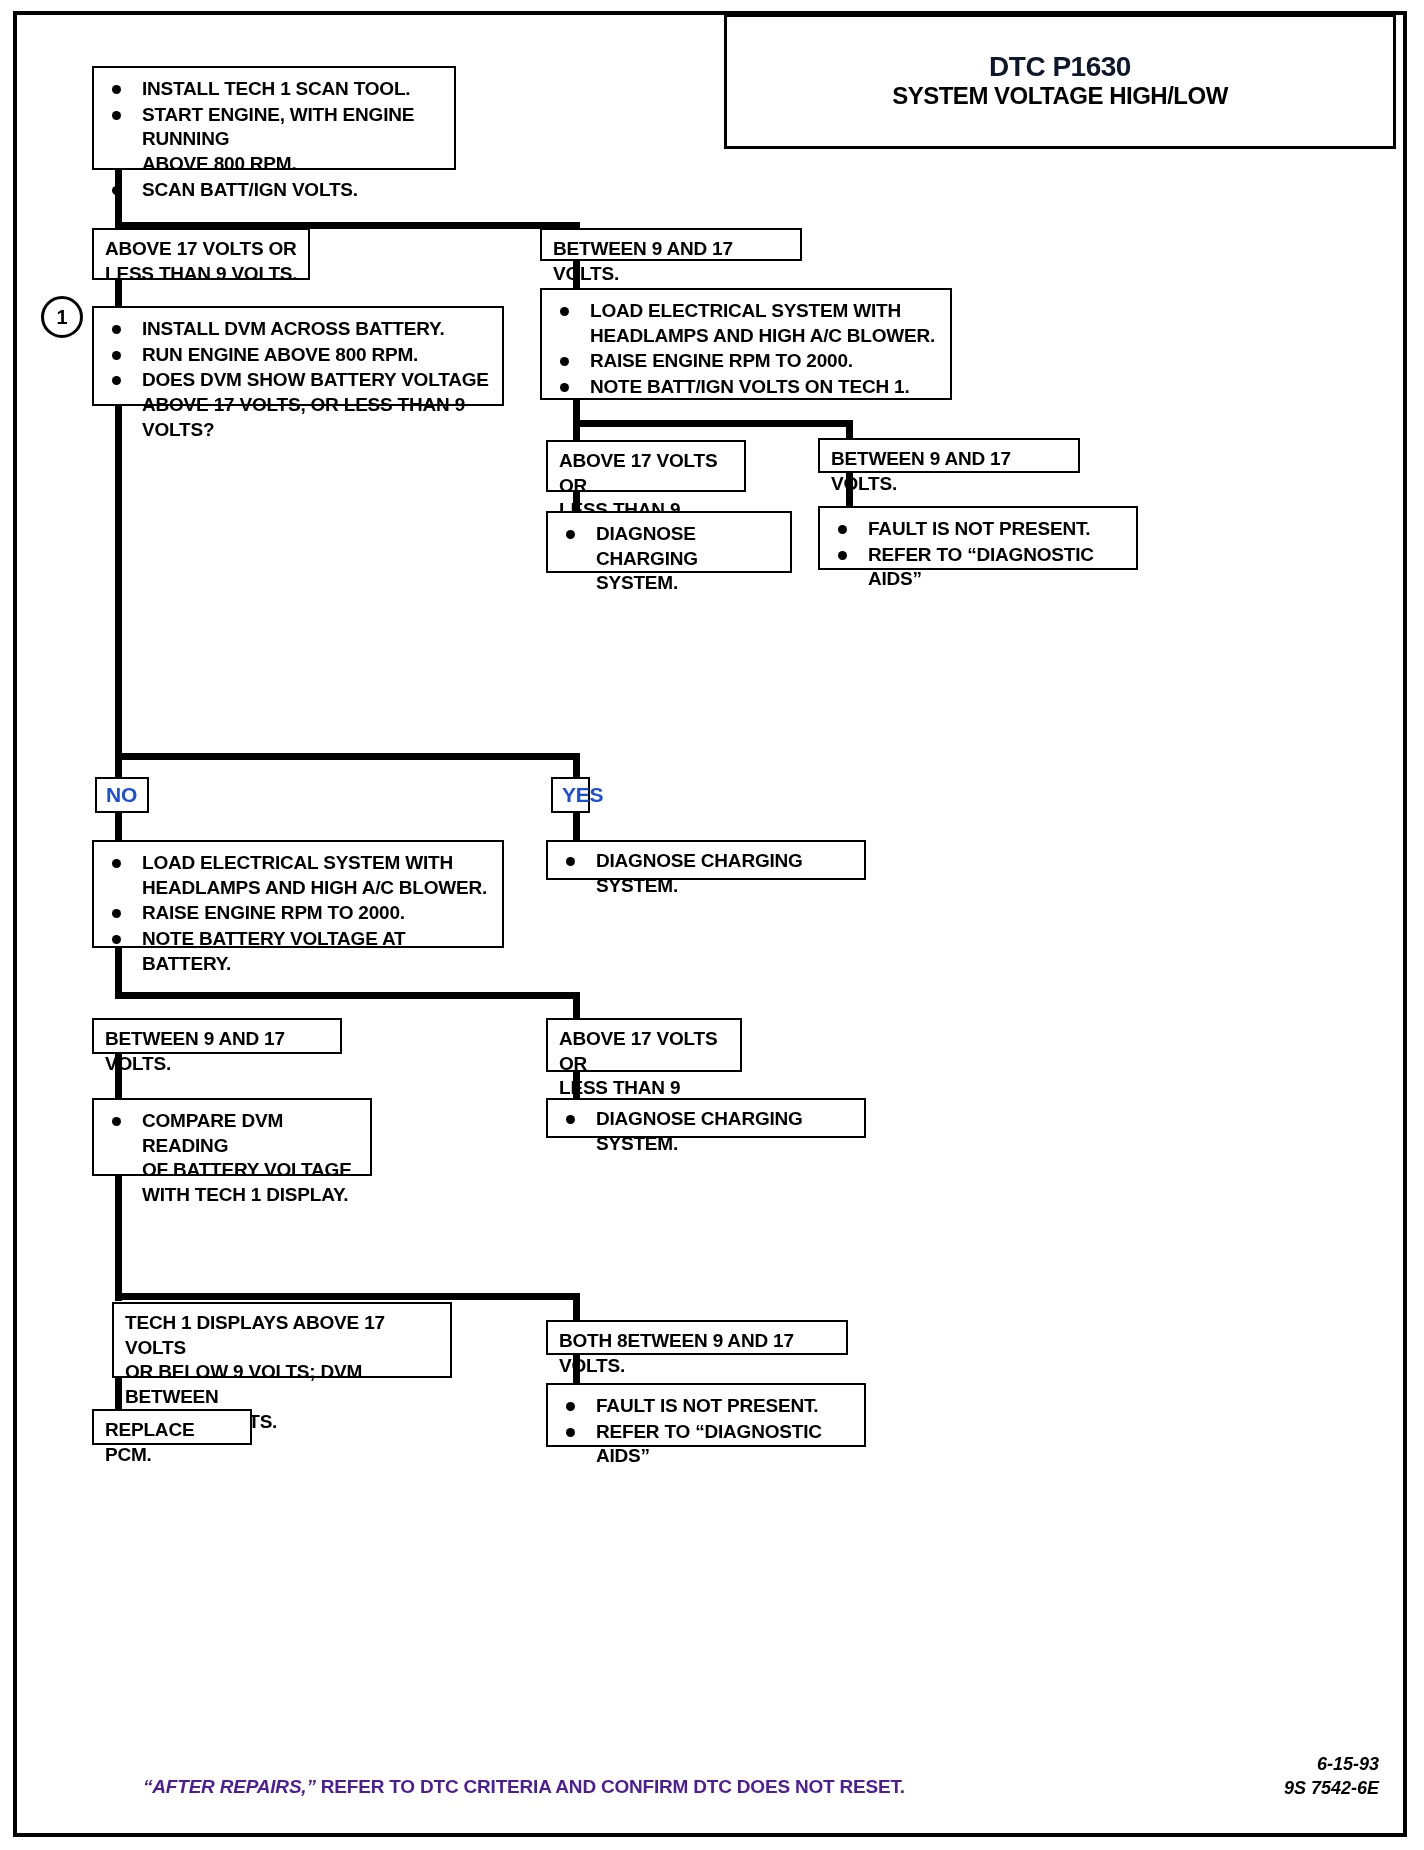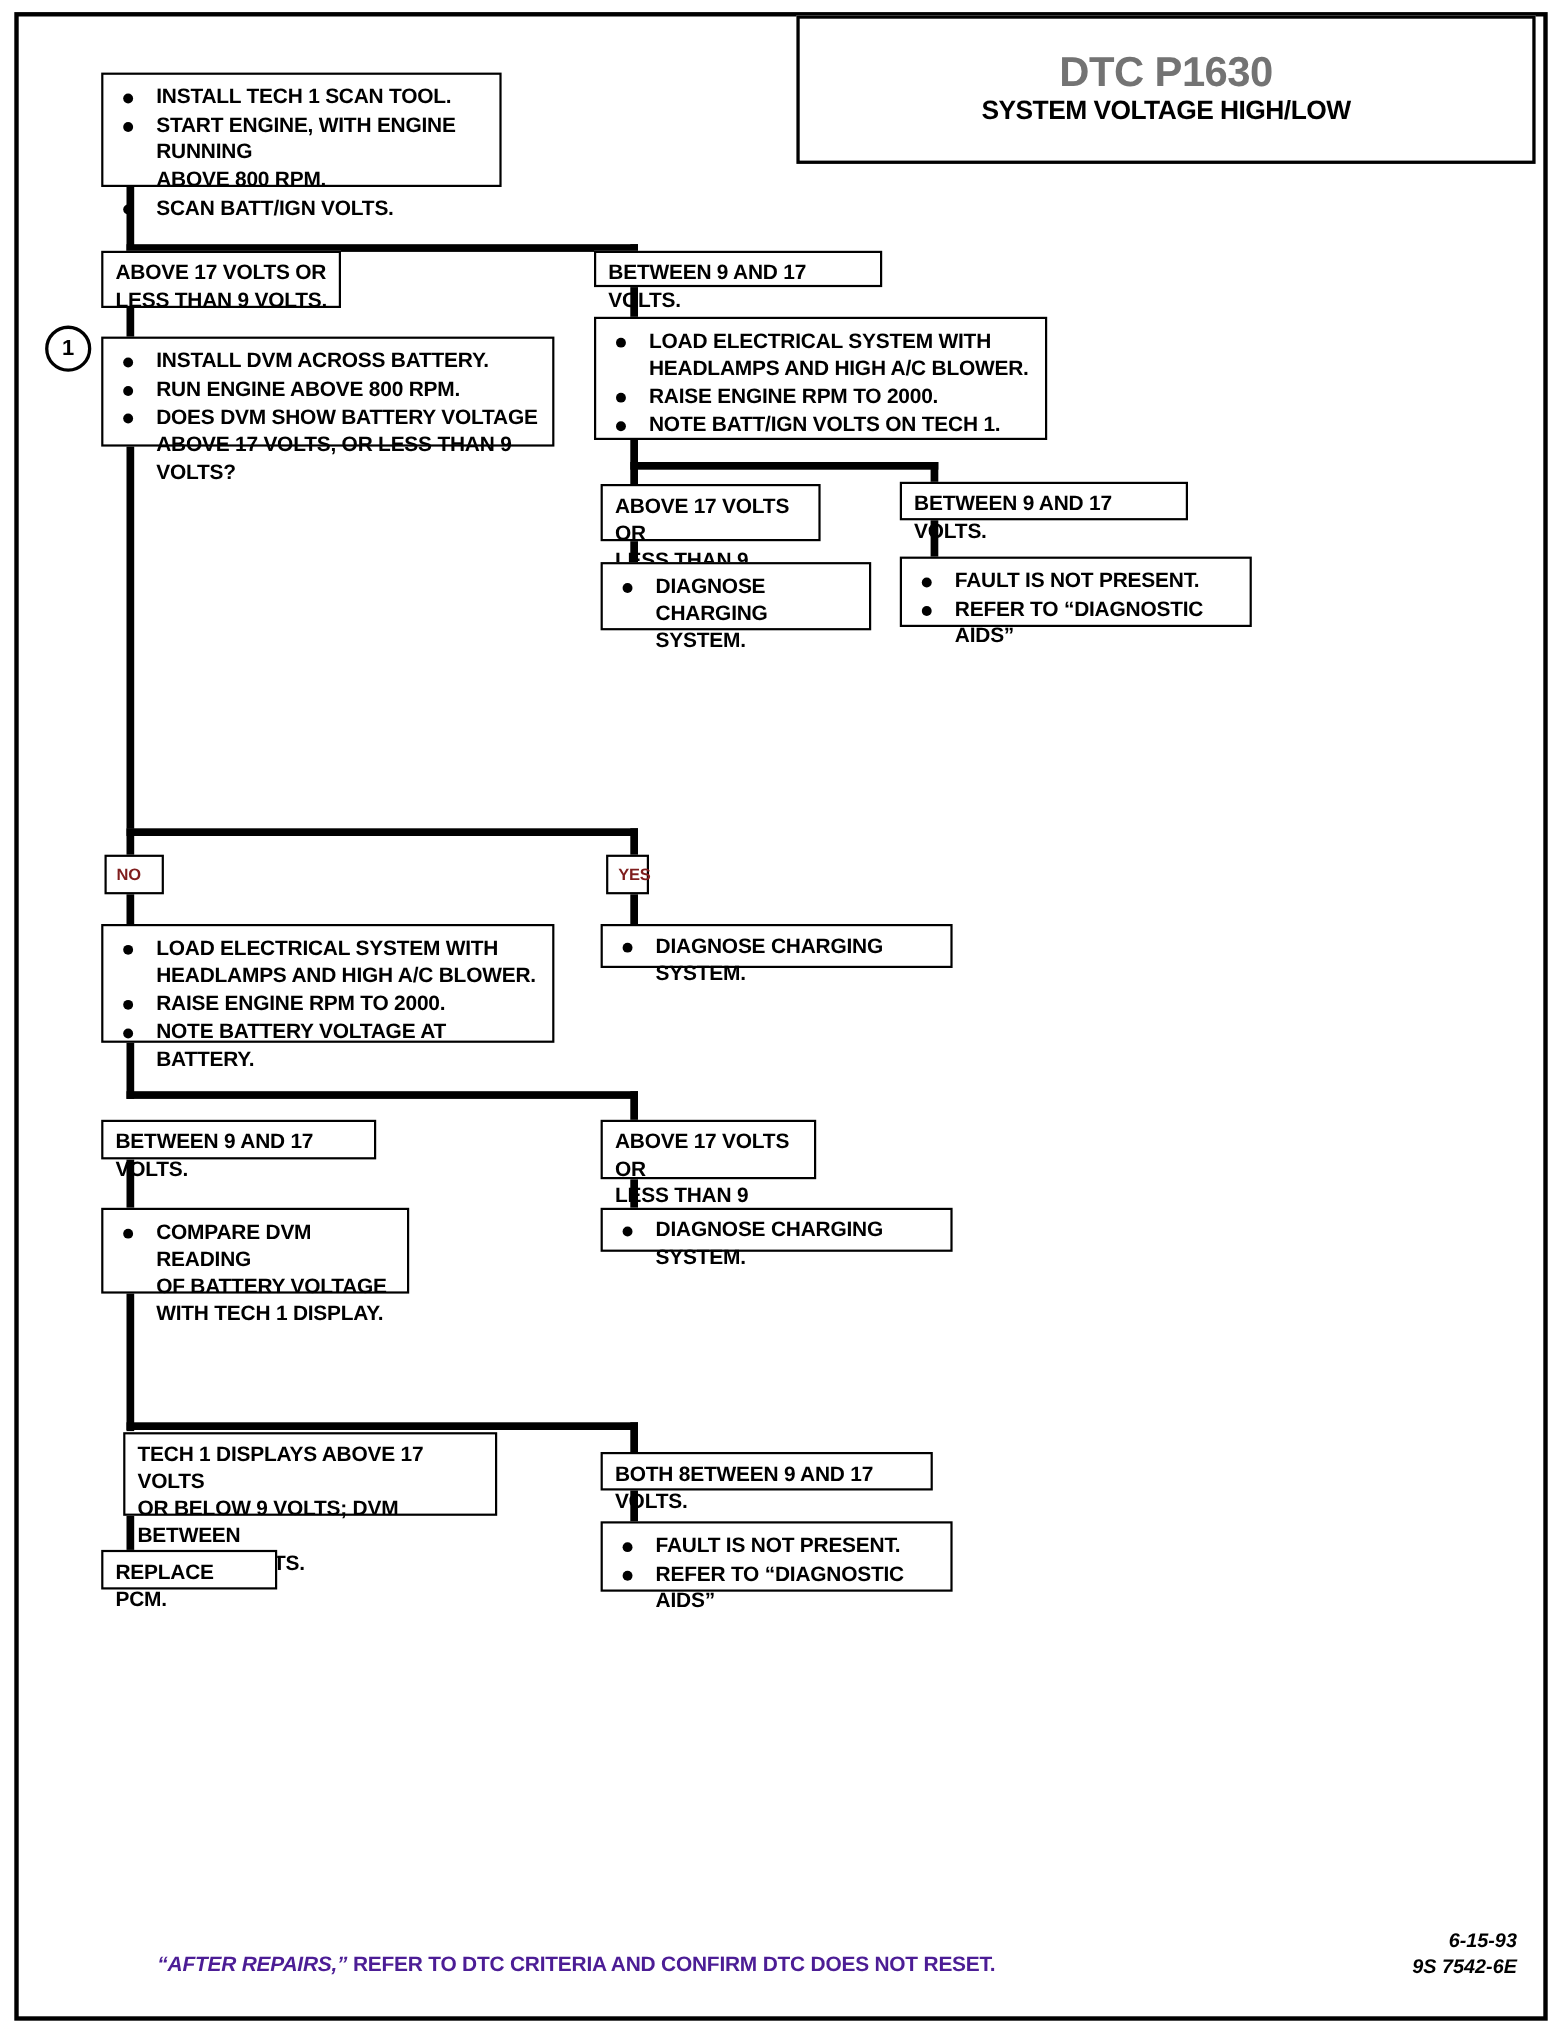--- a/index.html
+++ b/index.html
@@ -40,25 +40,25 @@
     height: 135px;
     border: 3px solid #000;
     box-sizing: border-box;
     background: #fff;
     display: flex;
     flex-direction: column;
     align-items: center;
     justify-content: center;
   }
   #title-line1 {
-    font-size: 38px;
+    font-size: 28px;
     font-weight: bold;
     letter-spacing: -0.5px;
     line-height: 1.05;
-    color: #737373;
+    color: #0f172a;
   }
   #title-line2 {
     font-size: 24px;
     font-weight: bold;
     letter-spacing: -0.5px;
     line-height: 1.2;
     color: #000;
     white-space: nowrap;
   }
 
@@ -121,23 +121,23 @@
     position: absolute;
     box-sizing: border-box;
     border: 2.5px solid #000;
     background: #fff;
     display: flex;
     align-items: center;
     justify-content: flex-start;
     z-index: 6;
   }
   .tag-text {
-    font-size: 15px;
-    font-weight: bold;
-    color: #7f1d1d;
+    font-size: 21px;
+    font-weight: bold;
+    color: #1d4ed8;
     padding-left: 9px;
     letter-spacing: -0.2px;
   }
 
   
   #ref-circle {
     position: absolute;
     left: 41px;
     top: 296px;
     width: 42px;

